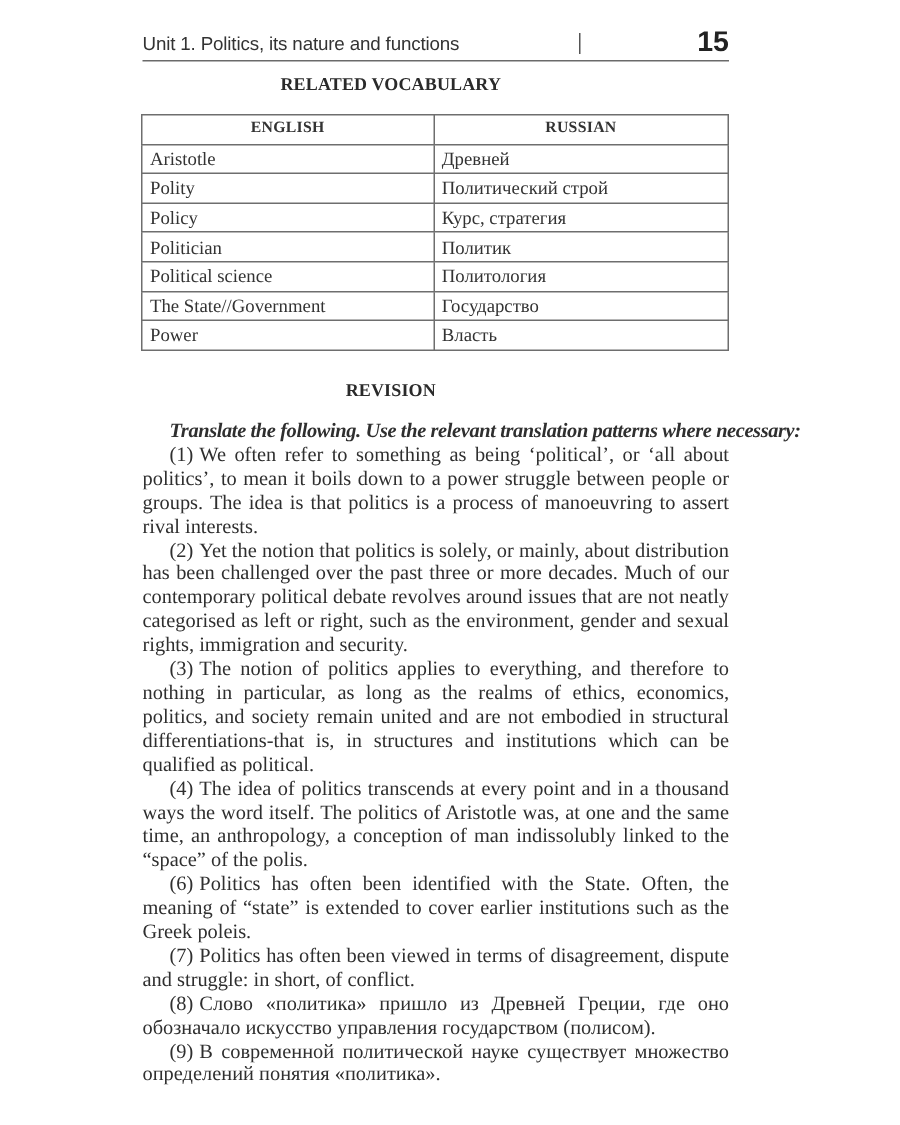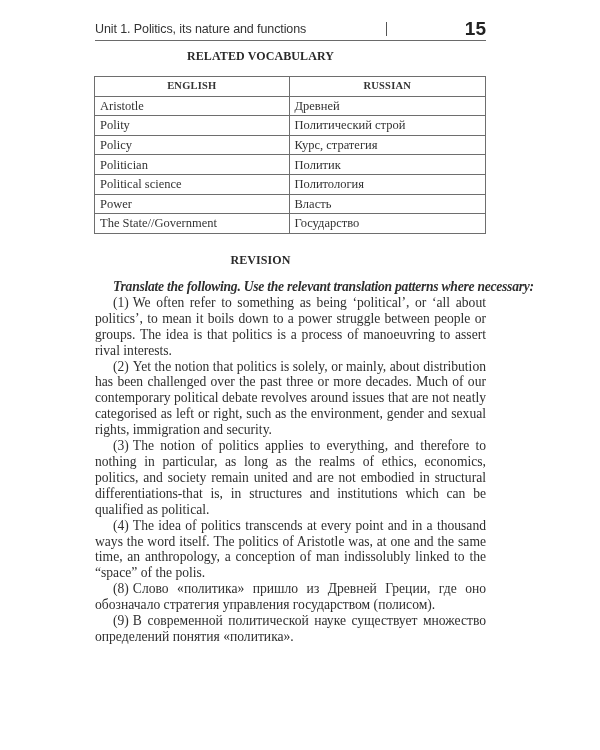--- a/index.html
+++ b/index.html
@@ -147,33 +147,35 @@
     </tr>
     <tr>
       <td>Politician</td>
       <td>Политик</td>
     </tr>
     <tr>
       <td>Political science</td>
       <td>Политология</td>
     </tr>
     <tr>
+      <td>The State//Government</td>
+      <td>Государство</td>
+    </tr>
+    <tr>
       <td>Power</td>
       <td>Власть</td>
-    </tr>
-    <tr>
-      <td>The State//Government</td>
-      <td>Государство</td>
     </tr>
   </tbody>
 </table>
 
 <div class="section-title revision-title">REVISION</div>
 
 <div class="revision-body">
   <p class="instruction">Translate the following. Use the relevant translation patterns where necessary:</p>
   <p class="item"><span class="num">(1)</span><span>We often refer to something as being ‘political’, or ‘all about politics’, to mean it boils down to a power struggle between people or groups. The idea is that politics is a process of manoeuvring to assert rival interests.</span></p>
   <p class="item"><span class="num">(2)</span><span>Yet the notion that politics is solely, or mainly, about distribution has been challenged over the past three or more decades. Much of our contemporary political debate revolves around issues that are not neatly categorised as left or right, such as the environment, gender and sexual rights, immigration and security.</span></p>
   <p class="item"><span class="num">(3)</span><span>The notion of politics applies to everything, and therefore to nothing in particular, as long as the realms of ethics, economics, politics, and society remain united and are not embodied in structural differentiations-that is, in structures and institutions which can be qualified as political.</span></p>
   <p class="item"><span class="num">(4)</span><span>The idea of politics transcends at every point and in a thousand ways the word itself. The politics of Aristotle was, at one and the same time, an anthropology, a conception of man indissolubly linked to the “space” of the polis.</span></p>
-  <p class="item"><span class="num">(8)</span><span>Слово «политика» пришло из Древней Греции, где оно обозначало стратегия управления государством (полисом).</span></p>
+  <p class="item"><span class="num">(6)</span><span>Politics has often been identified with the State. Often, the meaning of “state” is extended to cover earlier institutions such as the Greek poleis.</span></p>
+  <p class="item"><span class="num">(7)</span><span>Politics has often been viewed in terms of disagreement, dispute and struggle: in short, of conflict.</span></p>
+  <p class="item"><span class="num">(8)</span><span>Слово «политика» пришло из Древней Греции, где оно обозначало искусство управления государством (полисом).</span></p>
   <p class="item"><span class="num">(9)</span><span>В современной политической науке существует множество определений понятия «политика».</span></p>
 </div>
 
 </body></html>

